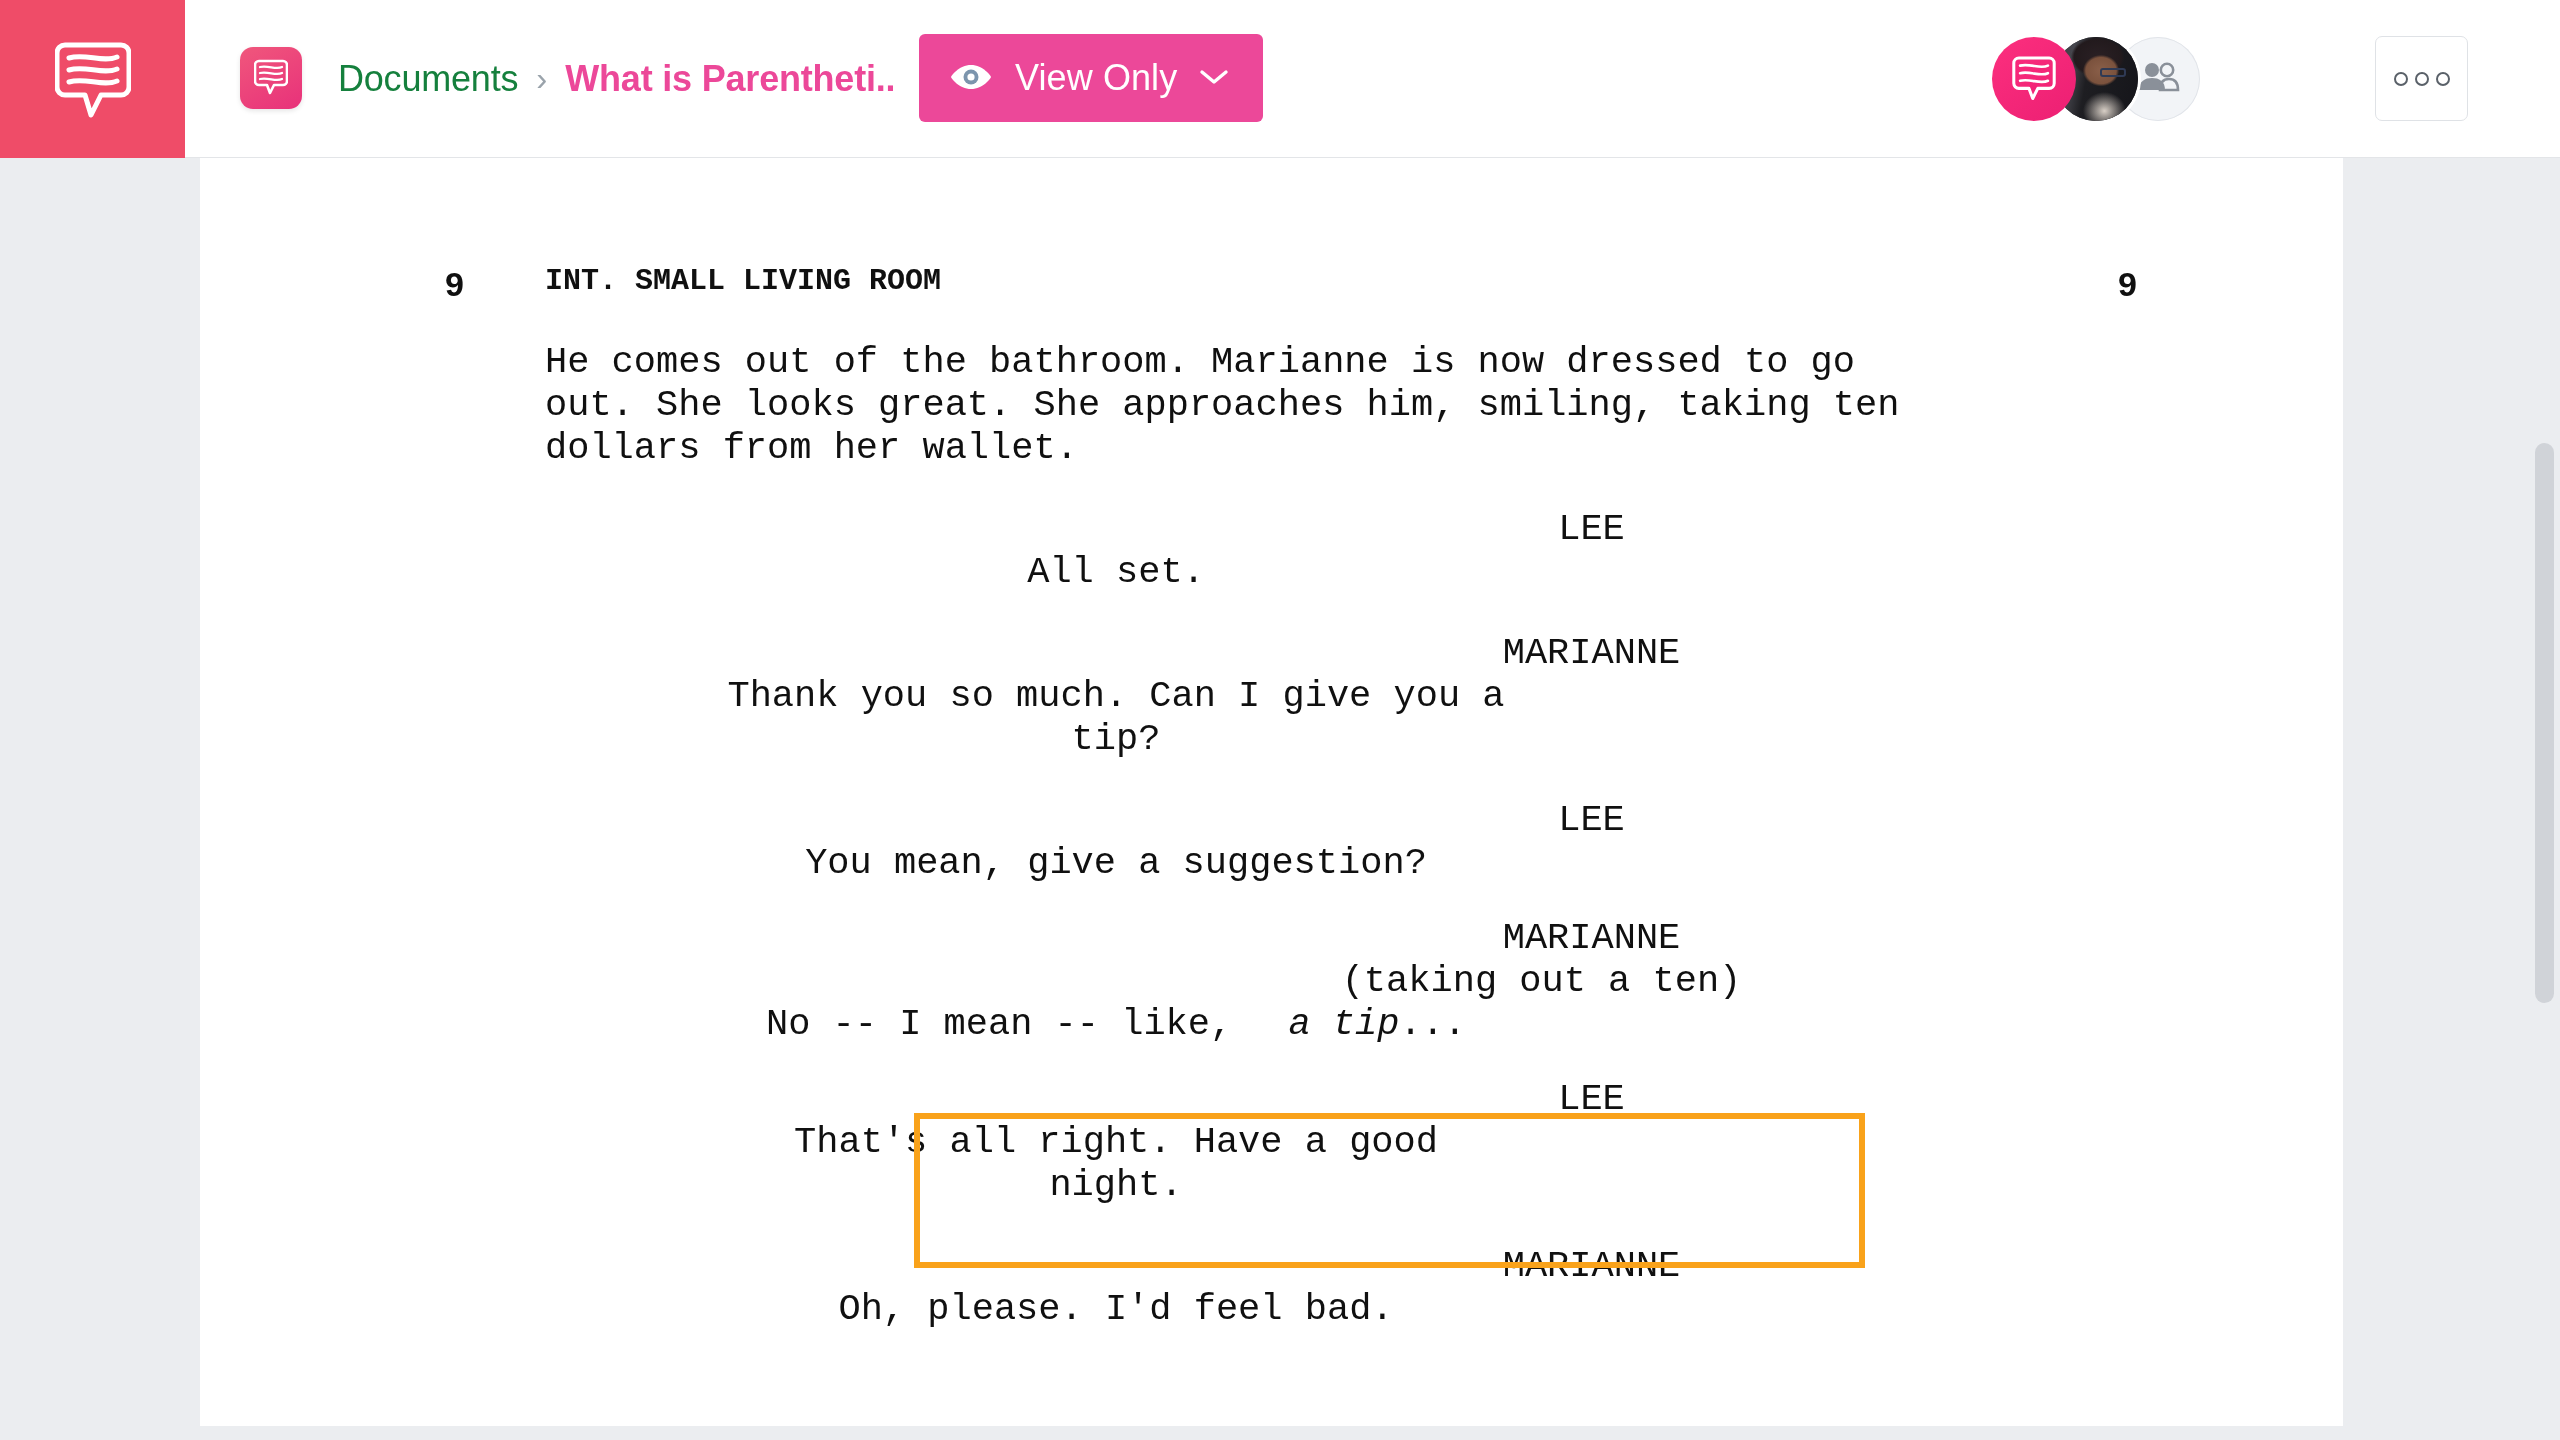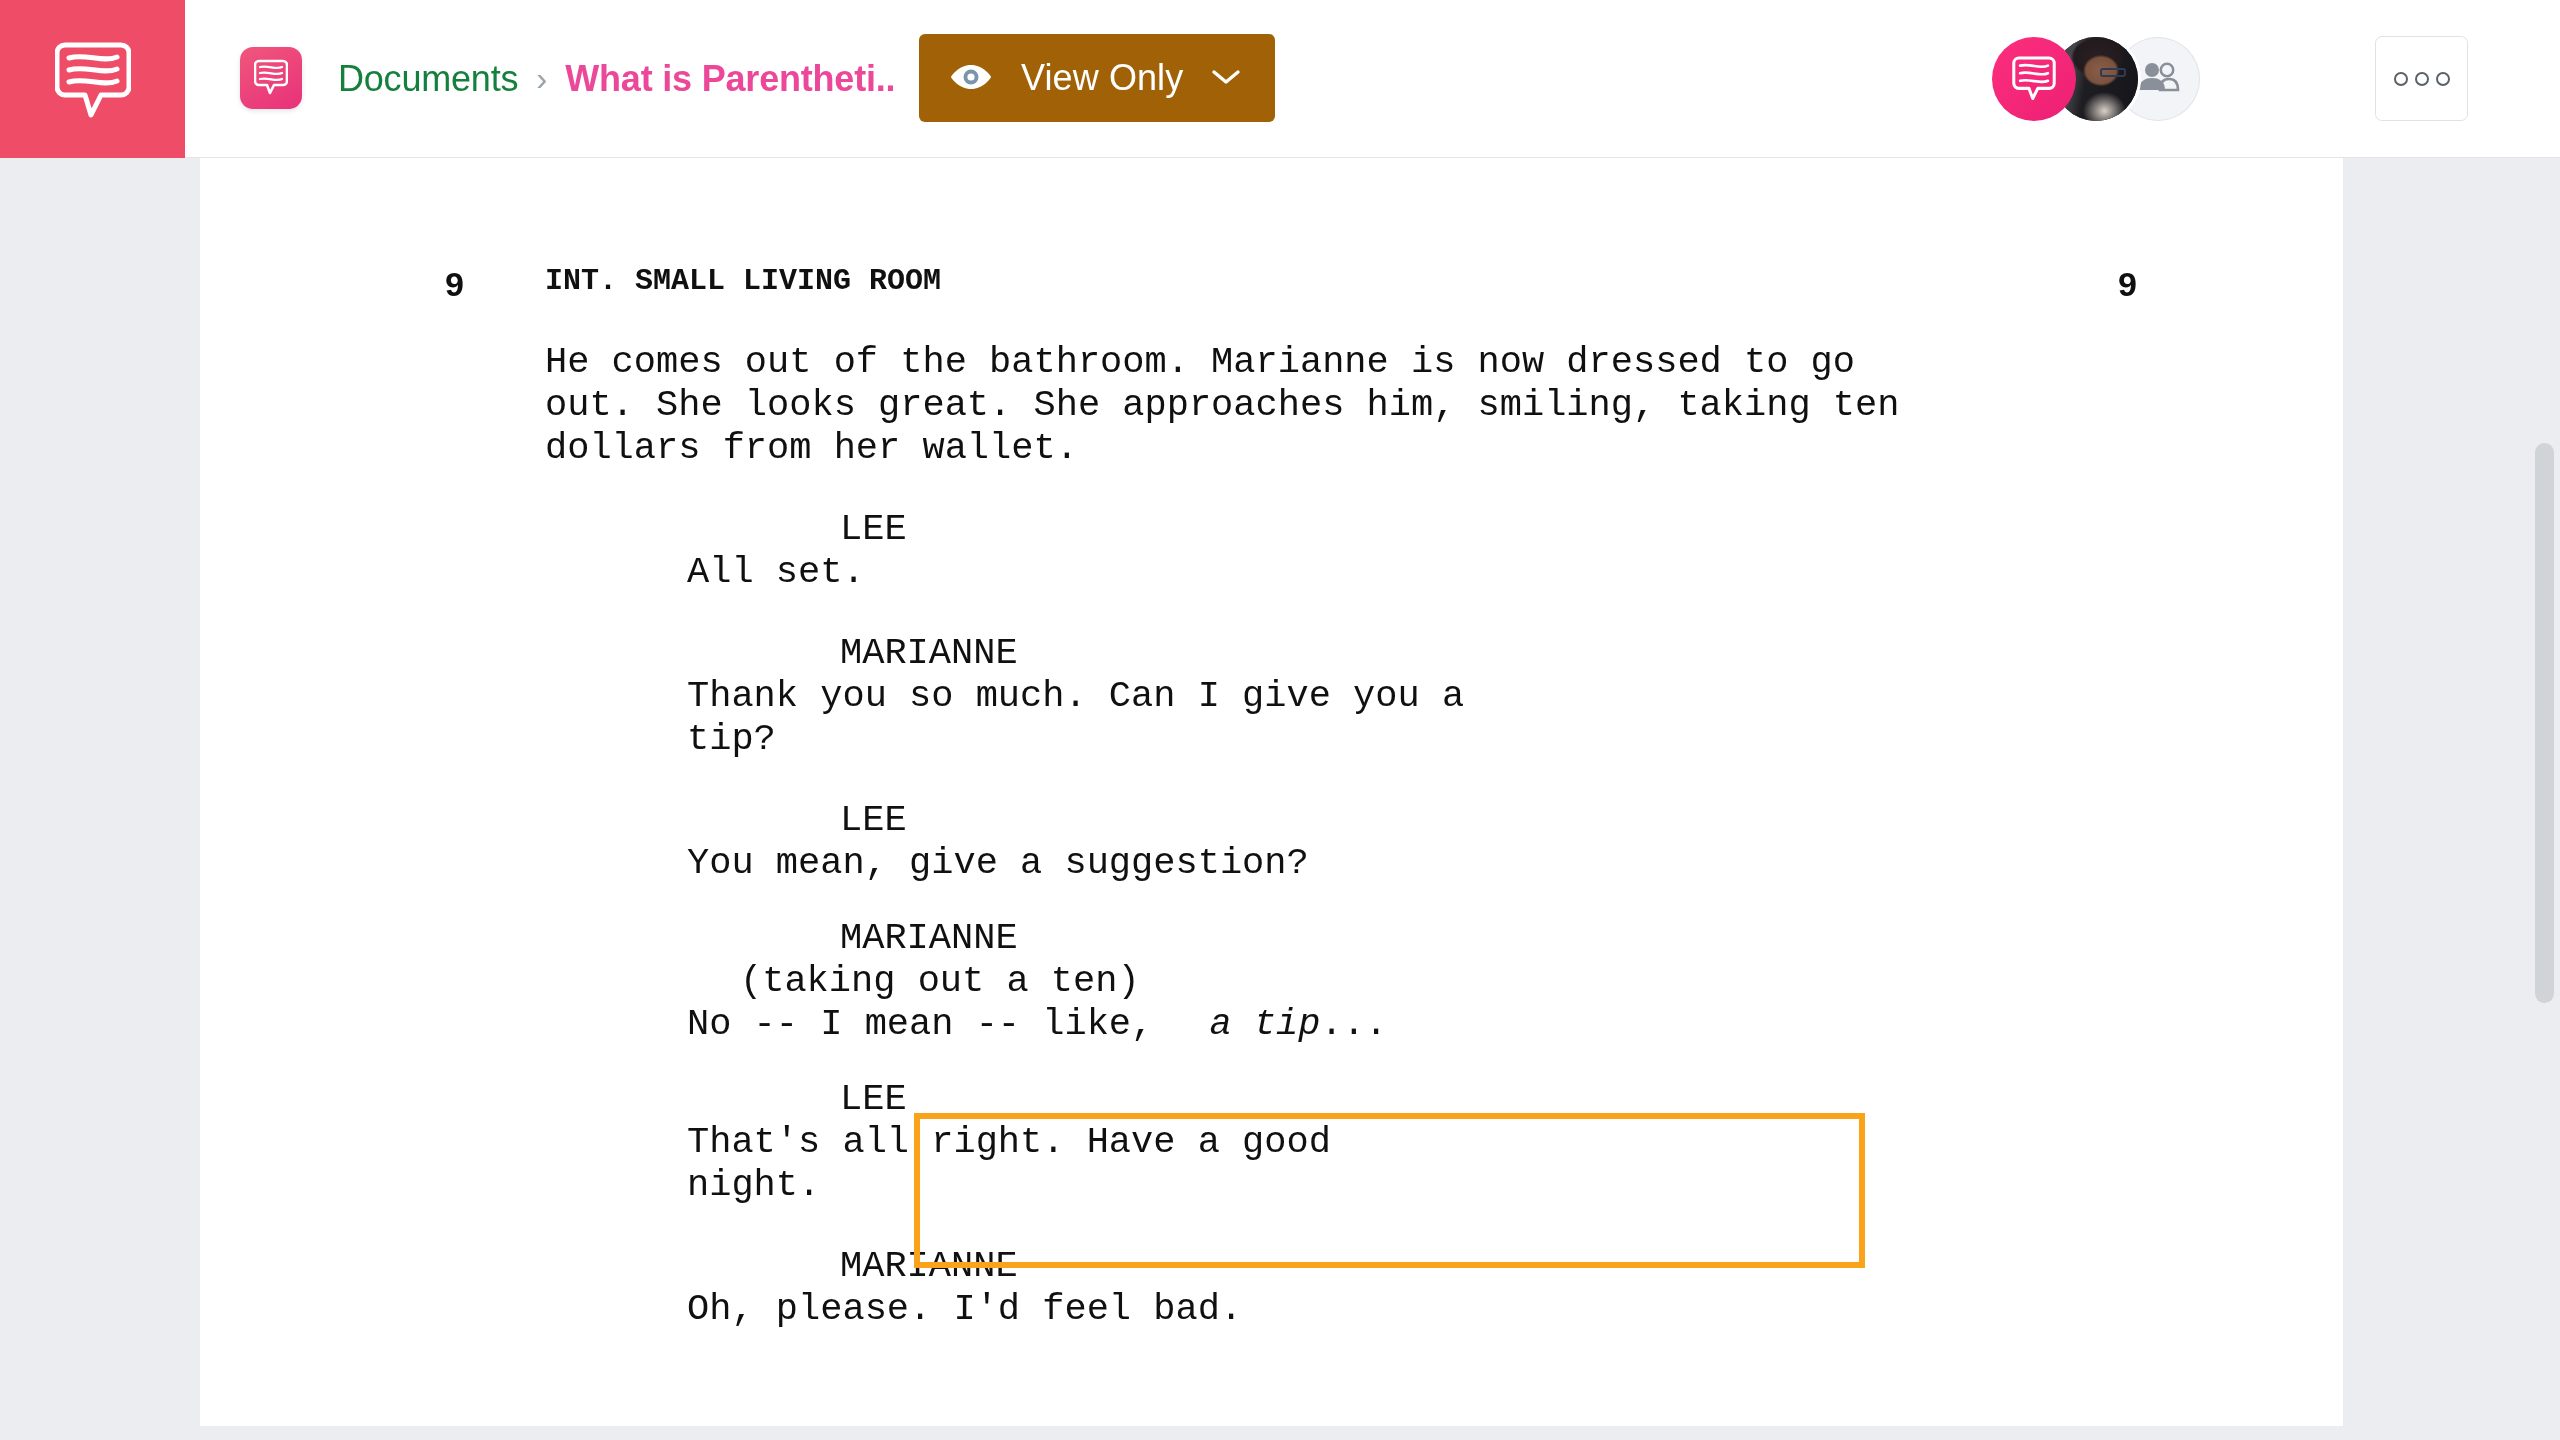--- a/index.html
+++ b/index.html
@@ -73,24 +73,24 @@
     letter-spacing: -0.2px;
     font-weight: bold;
   }
 
   #view-only-btn {
     position: absolute;
     left: 919px; top: 34px;
     height: 88px;
     padding: 0 34px 0 30px;
     border-radius: 6px;
-    background: #a16207;
-    display: flex;
-    align-items: center;
-    gap: 28px;
+    background: #ec4899;
+    display: flex;
+    align-items: center;
+    gap: 22px;
     cursor: pointer;
     border: none;
   }
   #view-only-btn .vo-label {
     color: #ffffff;
     font-size: 36px;
     letter-spacing: 0.1px;
   }
 
   
@@ -218,20 +218,21 @@
   .action {
     margin-top: 32px;
     padding-left: 345px;
     padding-right: 160px;
     white-space: pre-wrap;
   }
 
   .dialogue-block {
     margin-top: 38px;
     padding-left: 345px;
+    text-align: center;
   }
   .dialogue-block.tight { margin-top: 32px; }
   .character {
     padding-left: 295px;
     white-space: pre;
   }
   .paren {
     padding-left: 195px;
     white-space: pre;
   }

